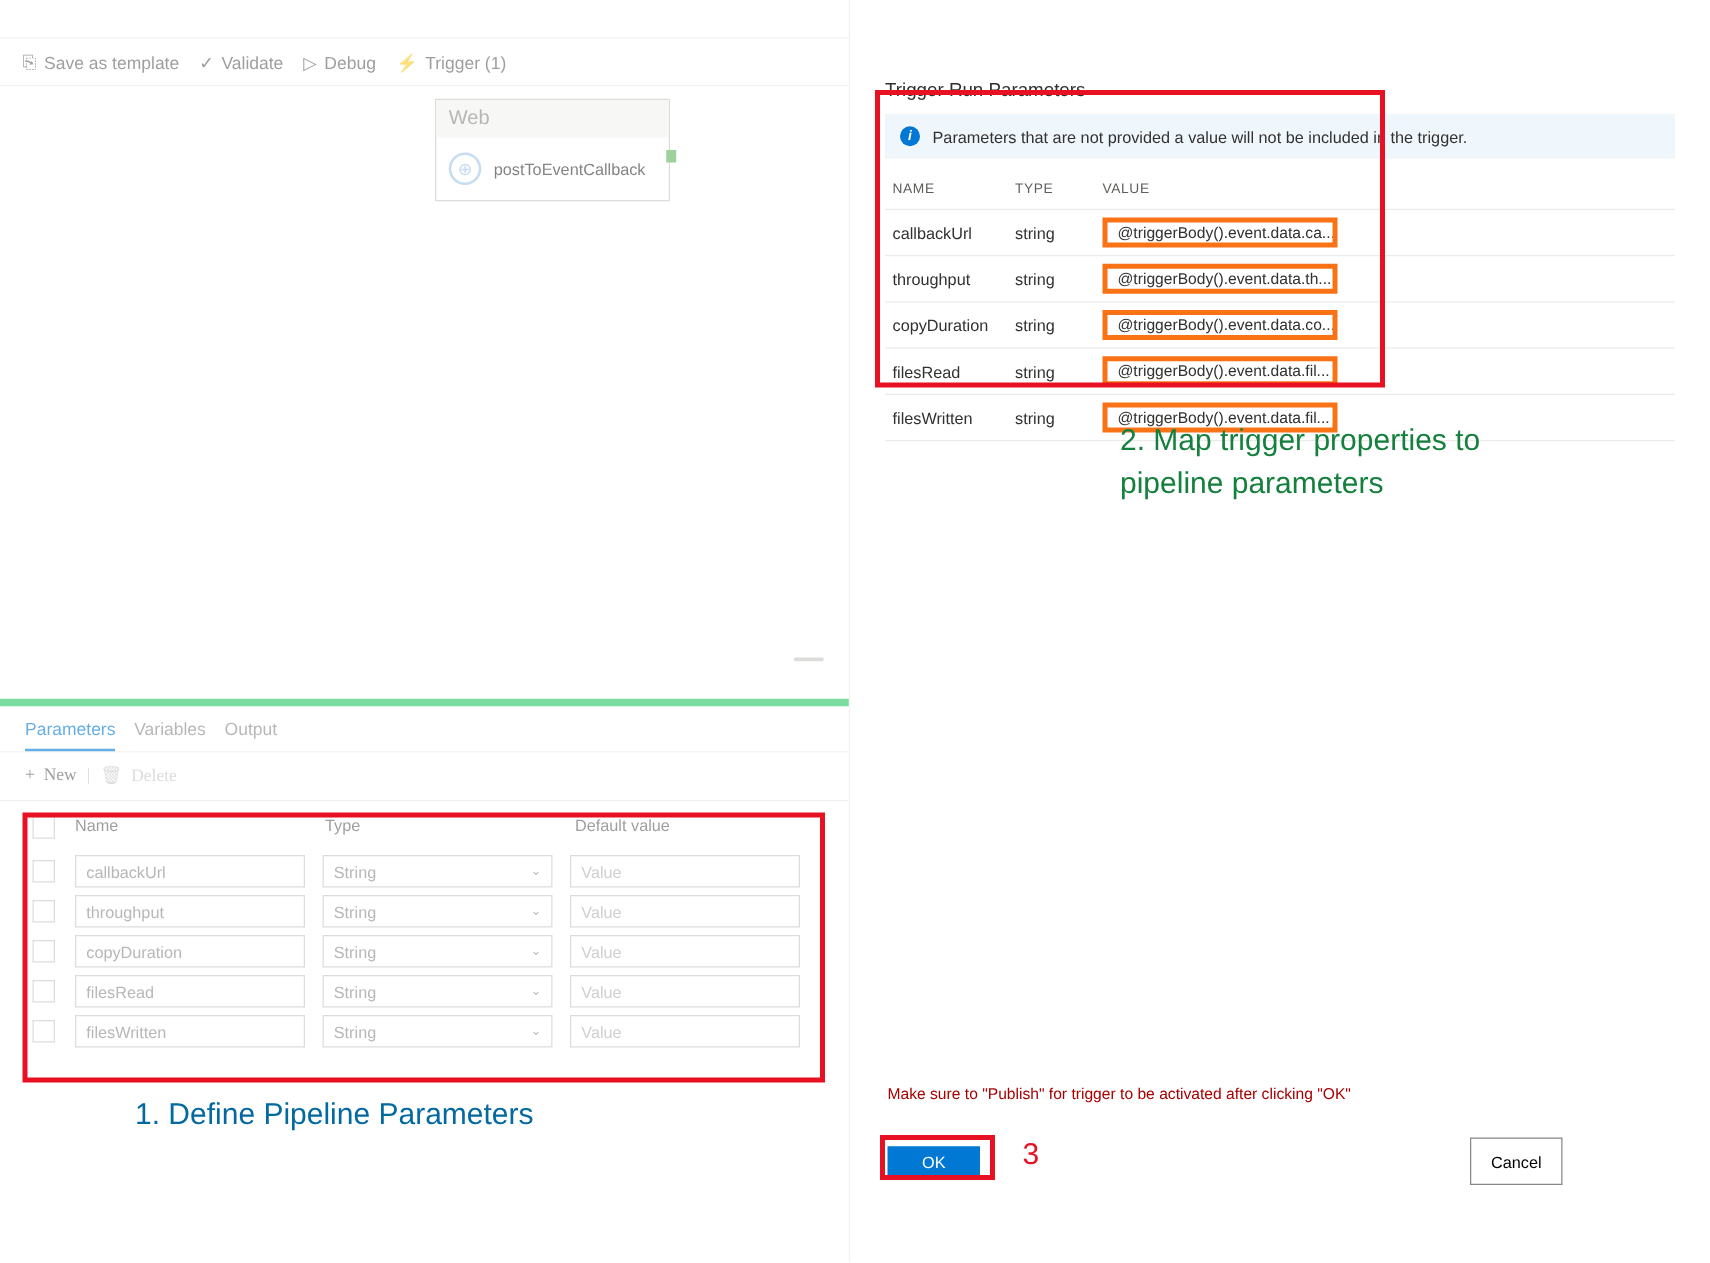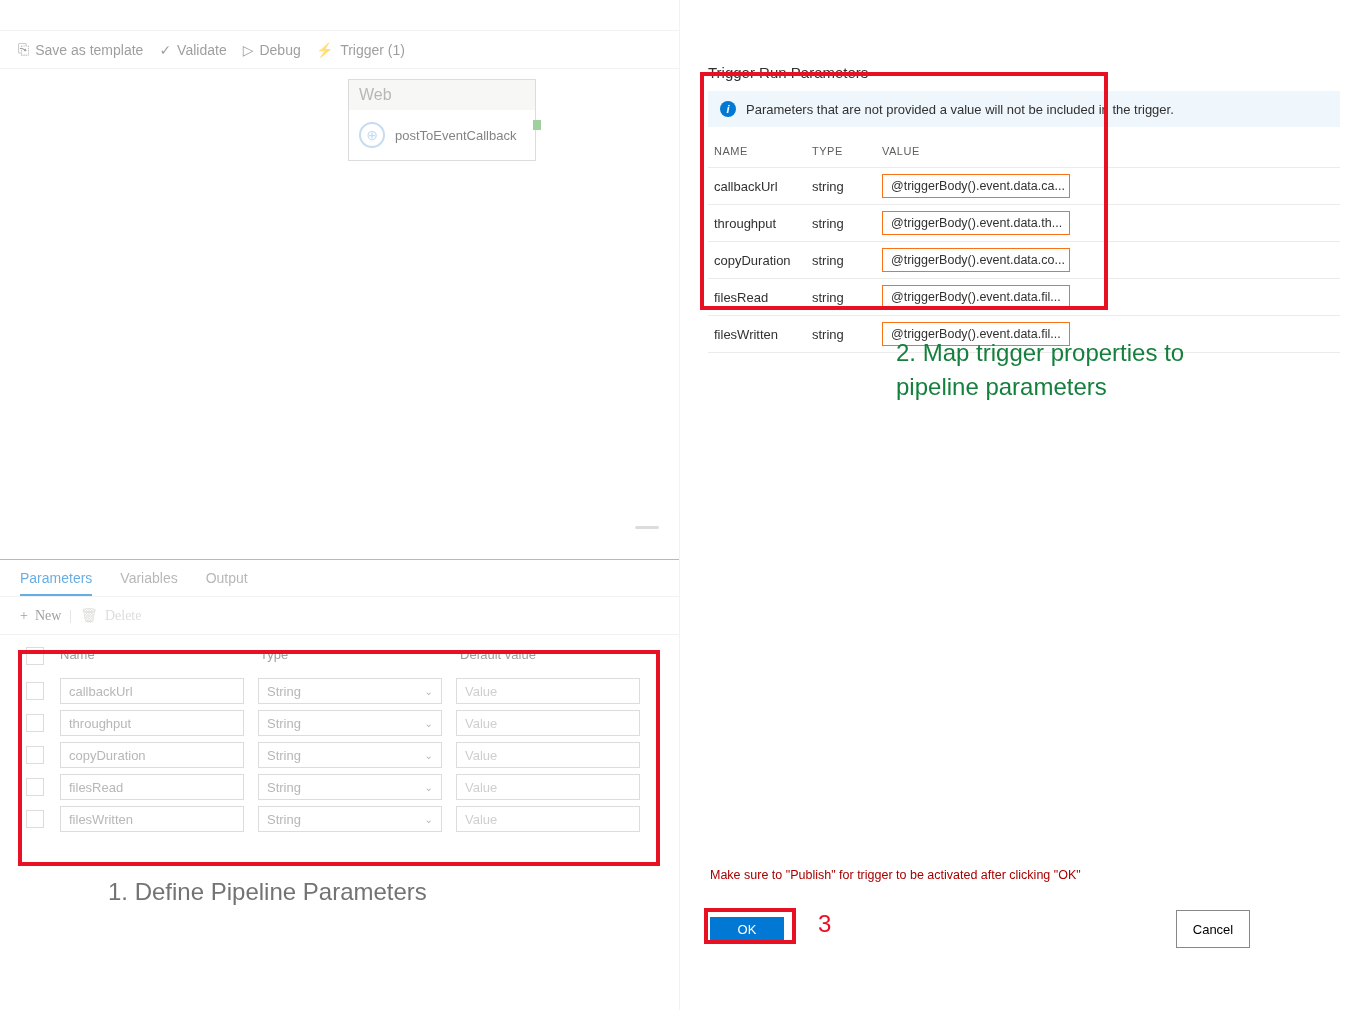--- a/index.html
+++ b/index.html
@@ -84,23 +84,23 @@
       position: absolute;
       right: 20px;
       top: 526px;
       width: 24px;
       height: 3px;
       background: #c8c6c4;
       border-radius: 2px;
     }
     .tabs {
       display: flex;
-      gap: 28px;
+      gap: 15px;
       padding: 10px 20px 0 20px;
-      border-top: 1px solid #22c55e;
+      border-top: 6px solid #22c55e;
       font-size: 14px;
     }
     .tab {
       padding-bottom: 8px;
       color: #8a8886;
       cursor: pointer;
     }
     .tab.active {
       color: #0078d4;
       border-bottom: 2px solid #0078d4;
@@ -169,21 +169,21 @@
       align-items: center;
       justify-content: space-between;
       color: #8a8886;
       font-size: 13px;
     }
     .chev { font-size: 10px; color: #8a8886; }
     .placeholder { color: #b3b0ad; }
     .annot-text-1 {
       position: absolute;
       left: 108px; top: 878px;
-      color: #737373;
+      color: #0369a1;
       font-size: 24px;
     }
 
     
     .right-panel {
       position: absolute;
       left: 680px; top: 0;
       width: 688px;
       height: 100%;
       padding: 0;
@@ -240,21 +240,21 @@
     .tt-row {
       display: flex;
       align-items: center;
       padding: 6px;
       border-bottom: 1px solid #edebe9;
       font-size: 13px;
     }
     .tt-row .tt-name { color: #323130; }
     .tt-row .tt-type { color: #323130; }
     .val-input {
-      border: 1px solid #f97316;
+      border: 4px solid #f97316;
       height: 24px;
       width: 188px;
       padding: 0 8px;
       display: flex;
       align-items: center;
       font-size: 12.5px;
       color: #323130;
       overflow: hidden;
       white-space: nowrap;
     }

